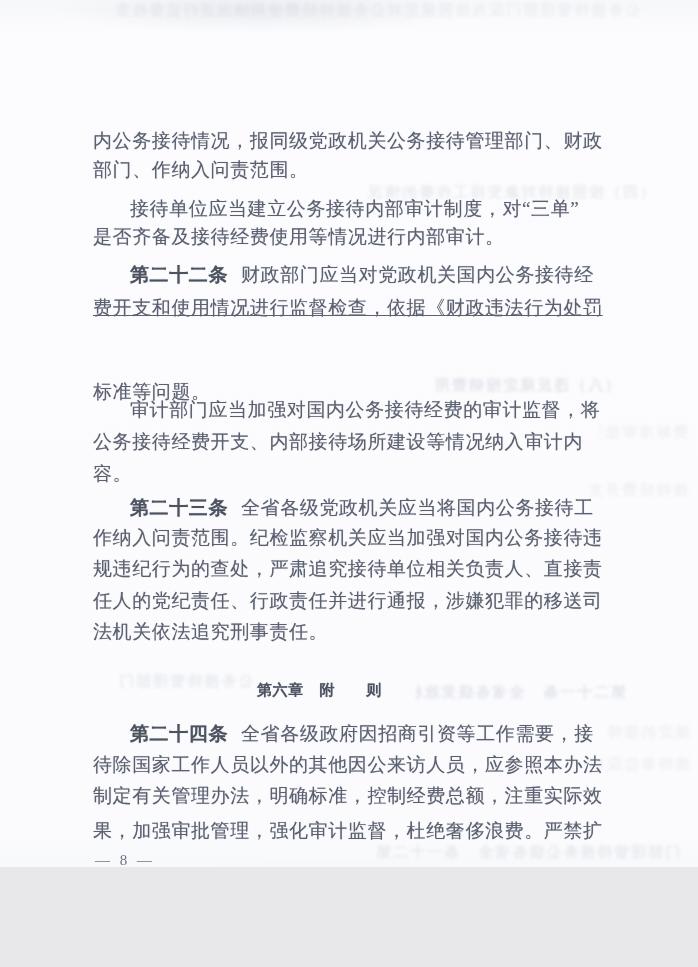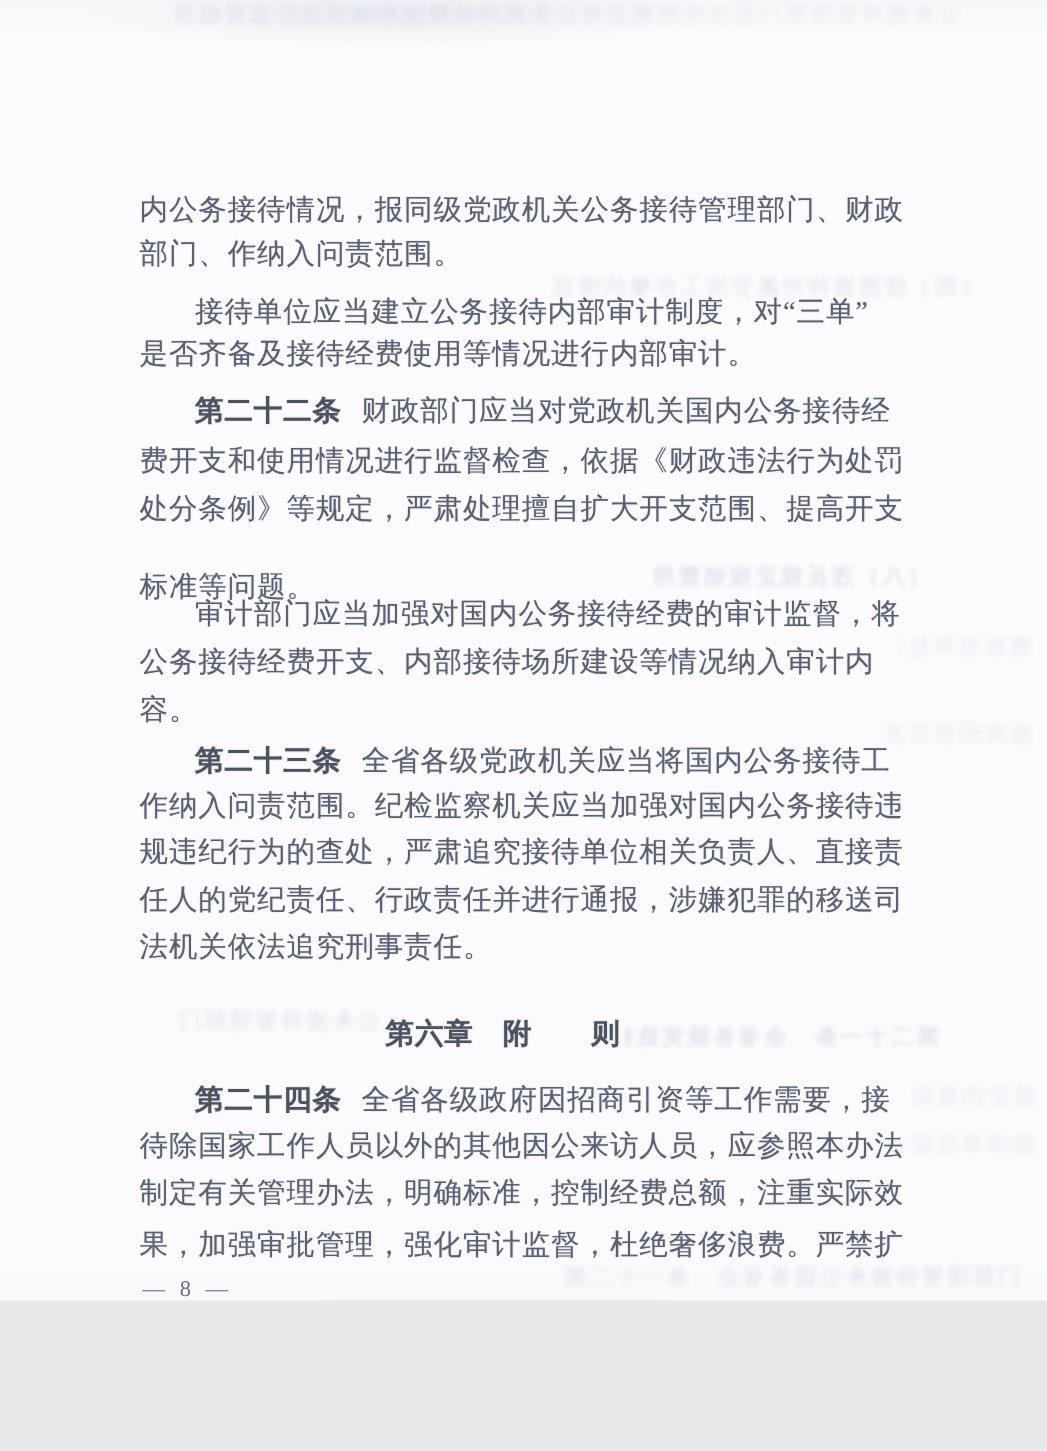--- a/index.html
+++ b/index.html
@@ -24,21 +24,21 @@
     white-space:pre;
     text-shadow:0 0 1px rgba(90,96,112,0.40);
   }
   .lead{
     font-weight:bold;color:#4c5260;
     margin-right:13px;
     text-shadow:0 0 1px rgba(76,82,96,0.45);
   }
   .heading-line{
     position:absolute;height:24px;
-    font-size:19px;line-height:24px;
+    font-size:15px;line-height:24px;
     font-weight:bold;color:#4c5260;
     letter-spacing:0.6px;white-space:pre;
     text-shadow:0 0 1px rgba(76,82,96,0.45);
   }
   .pagenum{
     position:absolute;
     font-size:15px;line-height:18px;
     letter-spacing:3px;
     color:#6b7280;
   }
@@ -74,22 +74,21 @@
   <div class="ghost g-light" style="top:756px;left:598px;width:92px;height:15px;">接待单位应当按规定</div>
   <div class="ghost g-mid" style="top:844px;left:300px;width:380px;height:16px;">门部理管待接务公级各省全　条一十二第</div>
 
   <div class="line" style="top:130px;left:93px;">内公务接待情况，报同级党政机关公务接待管理部门、财政</div>
   <div class="line" style="top:159px;left:93px;">部门、作纳入问责范围。</div>
 
   <div class="line" style="top:198px;left:130px;">接待单位应当建立公务接待内部审计制度，对“三单”</div>
   <div class="line" style="top:226px;left:93px;">是否齐备及接待经费使用等情况进行内部审计。</div>
 
   <div class="line" style="top:264px;left:130px;"><span class="lead">第二十二条</span><span>财政部门应当对党政机关国内公务接待经</span></div>
-  <div class="line" style="top:297px;left:93px;">费开支和使用情况进行监督检查，依据《财政违法行为处罚</div>
-  <div class="line" style="top:329px;left:93px;">处分条例》等规定，严肃处理擅自扩大开支范围、提高开支</div>
+  <div class="line" style="top:297px;left:93px;text-decoration:underline;">费开支和使用情况进行监督检查，依据《财政违法行为处罚</div>
   <div class="line" style="top:361px;left:93px;margin-top:20px;">标准等问题。</div>
 
   <div class="line" style="top:399px;left:130px;">审计部门应当加强对国内公务接待经费的审计监督，将</div>
   <div class="line" style="top:431px;left:93px;">公务接待经费开支、内部接待场所建设等情况纳入审计内</div>
   <div class="line" style="top:463px;left:93px;">容。</div>
 
   <div class="line" style="top:527px;left:93px;">作纳入问责范围。纪检监察机关应当加强对国内公务接待违</div>
   <div class="line" style="top:497px;left:130px;"><span class="lead">第二十三条</span><span>全省各级党政机关应当将国内公务接待工</span></div>
   <div class="line" style="top:590px;left:93px;">任人的党纪责任、行政责任并进行通报，涉嫌犯罪的移送司</div>
   <div class="line" style="top:558px;left:93px;">规违纪行为的查处，严肃追究接待单位相关负责人、直接责</div>

